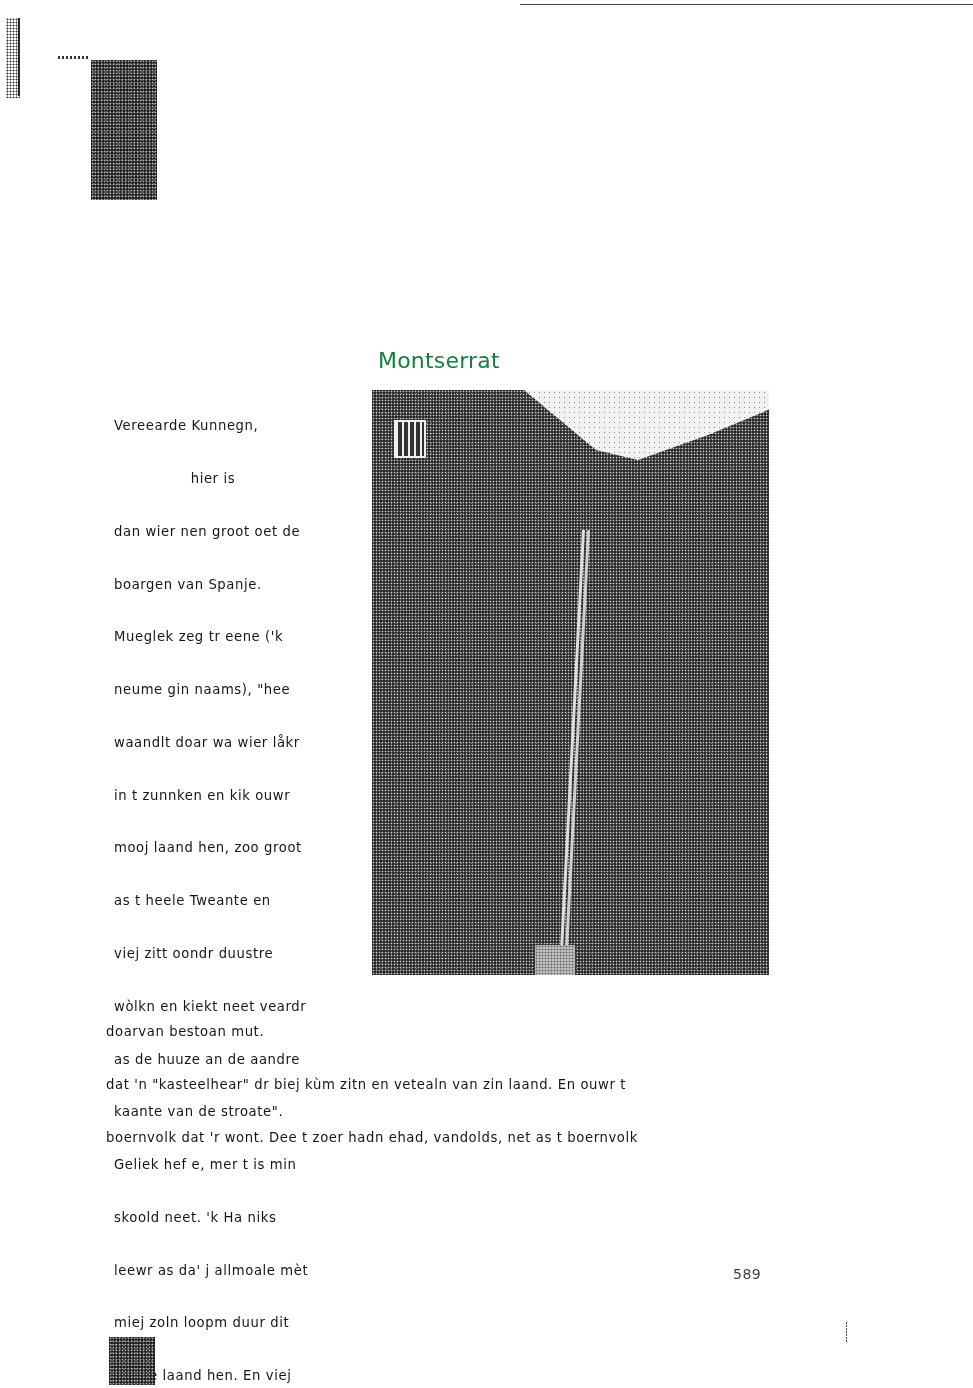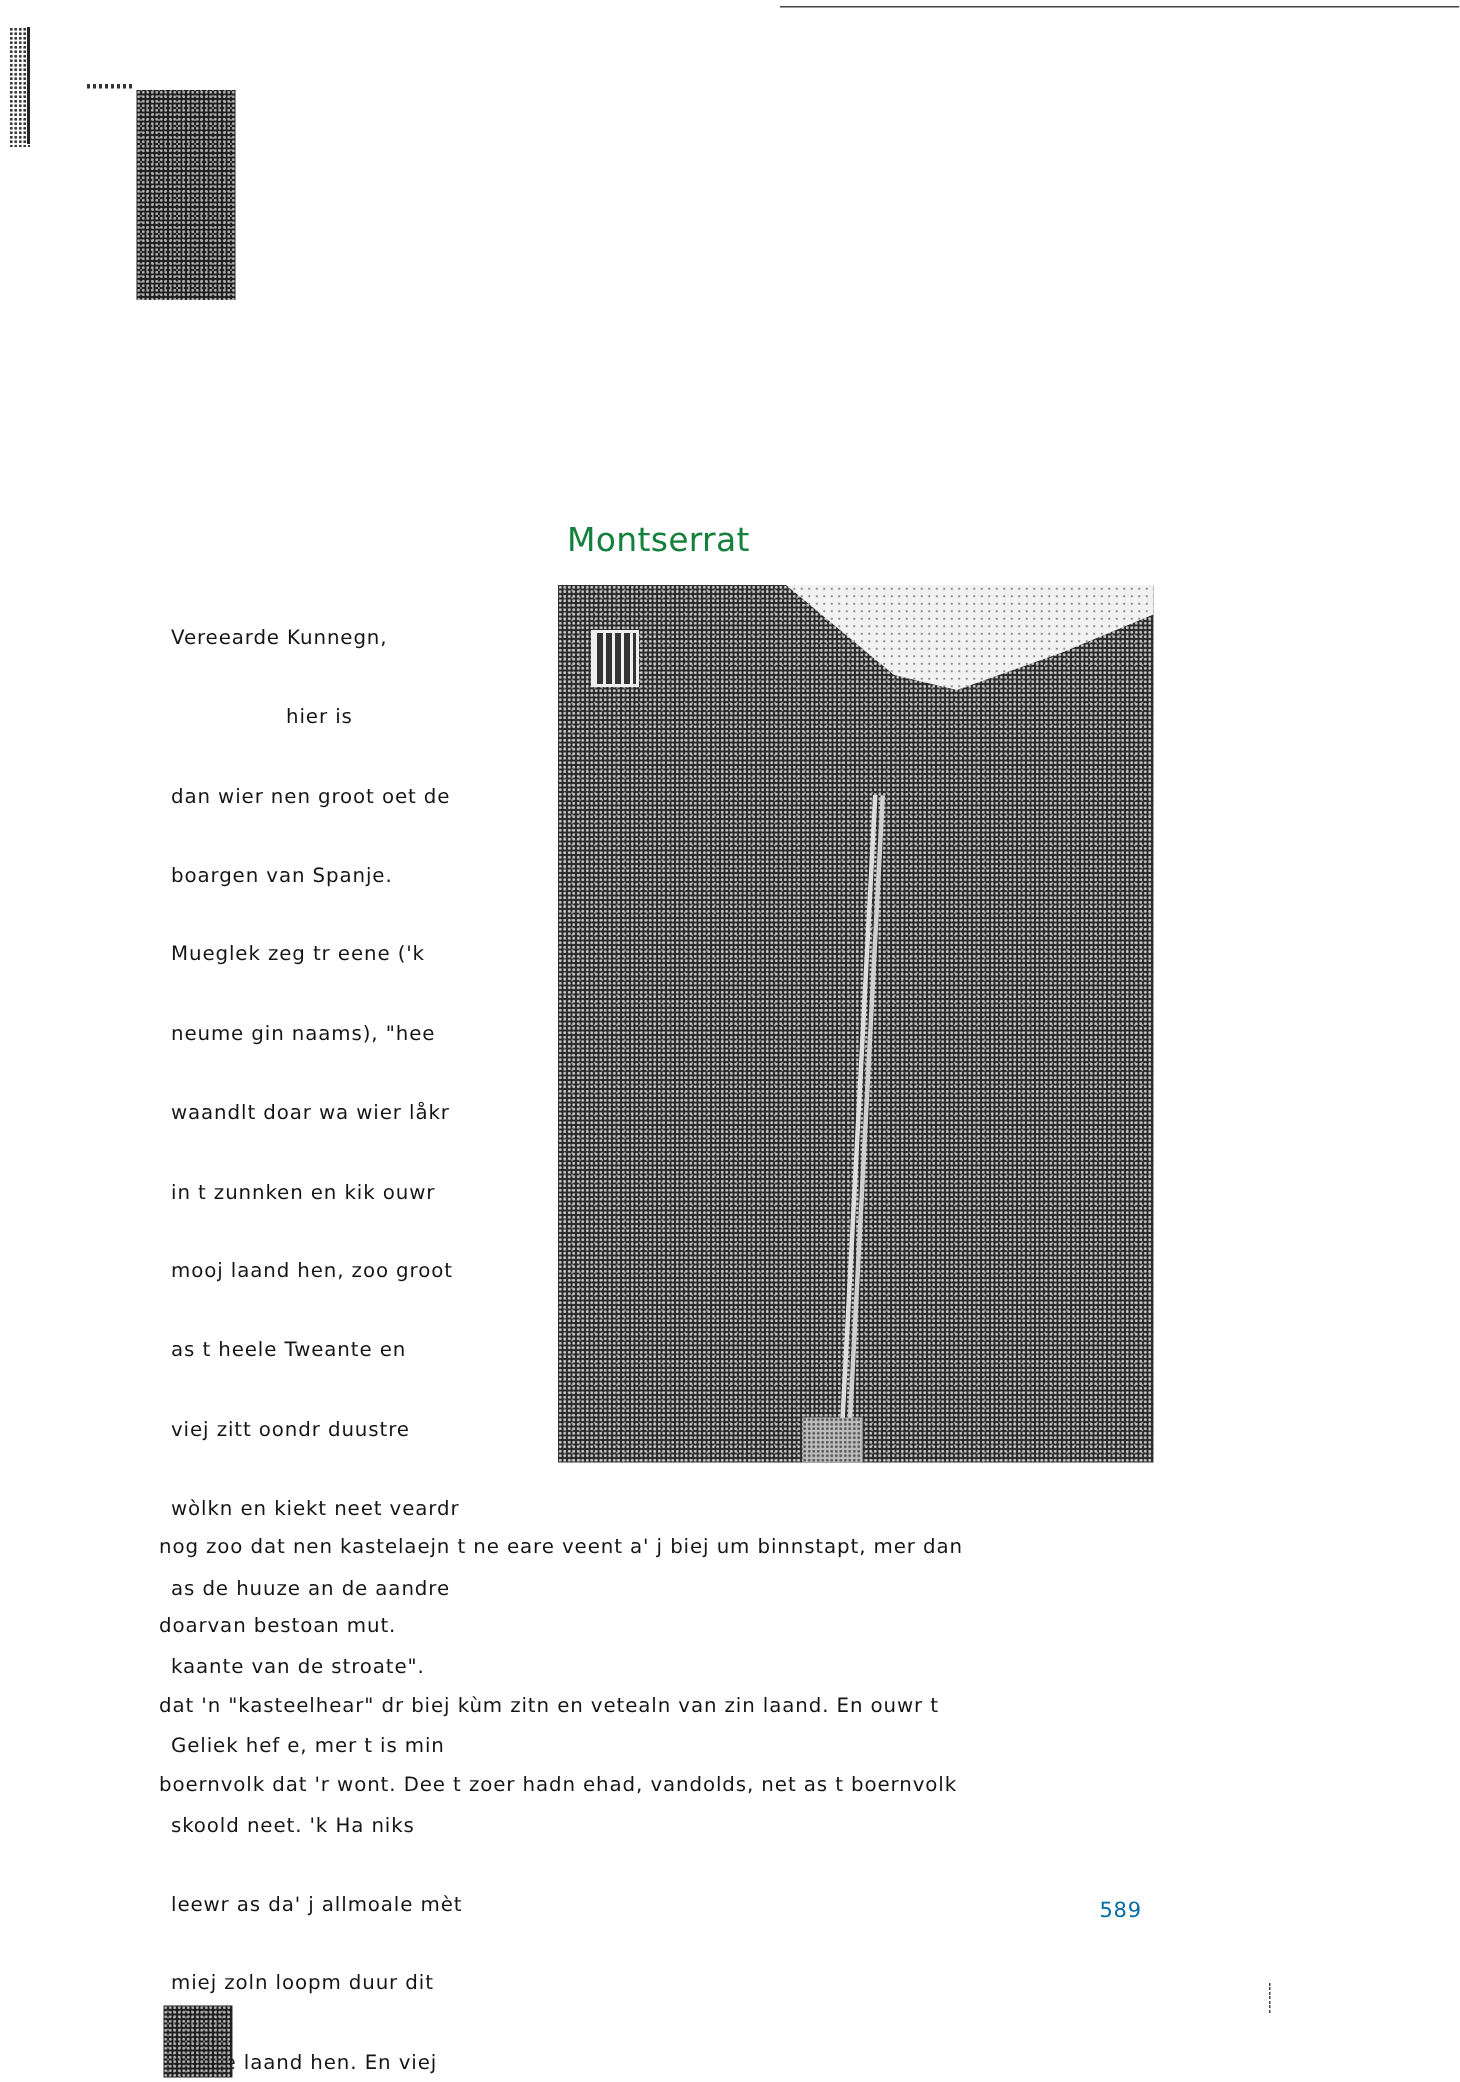--- a/index.html
+++ b/index.html
@@ -77,21 +77,21 @@
       white-space: pre;
     }
     .col-text .line { display: block; }
     .full-text {
       position: absolute; left: 106px; top: 988px; width: 680px;
       font-size: 13.2px; line-height: 17.6px; letter-spacing: 0.6px; color: #151515;
       white-space: pre;
     }
     .full-text .line { display: block; }
     .page-number {
-      position: absolute; left: 733px; top: 1266px; font-size: 14px; letter-spacing: 0.5px; color: #0369a1;
+      position: absolute; left: 733px; top: 1266px; font-size: 14px; letter-spacing: 0.5px; color: #404040;
     }
   </style>
 </head>
 <body>
 
 <div class="top-rule"></div>
 <div class="left-dots"></div>
 <div class="scan-smudge"></div>
 <div class="halftone-block block-top"></div>
 
@@ -135,21 +135,20 @@
   
   
   
   
   
   
   
 </div>
 
 <div class="full-text">
-  <span class="line">nog zoo dat nen kastelaejn t ne eare veent a' j biej um binnstapt, mer dan</span>
   <span class="line">doarvan bestoan mut.</span>
   <span class="line">dat 'n "kasteelhear" dr biej kùm zitn en vetealn van zin laand. En ouwr t</span>
   <span class="line">boernvolk dat 'r wont. Dee t zoer hadn ehad, vandolds, net as t boernvolk</span>
   
   
   
   
   
   
   

